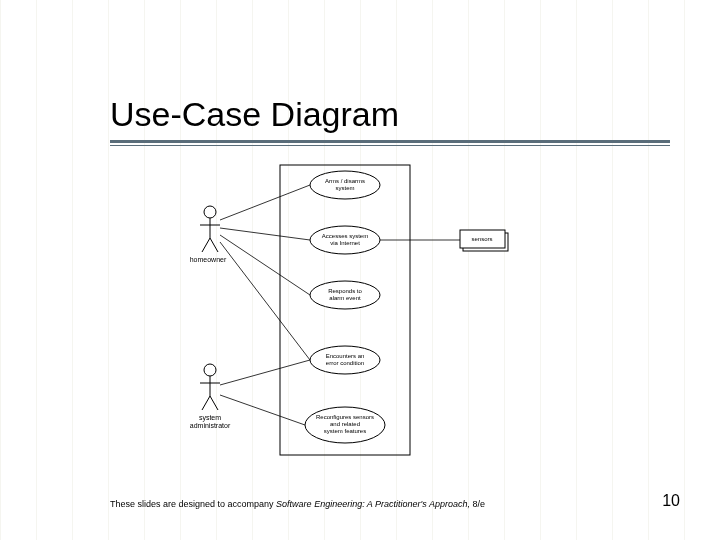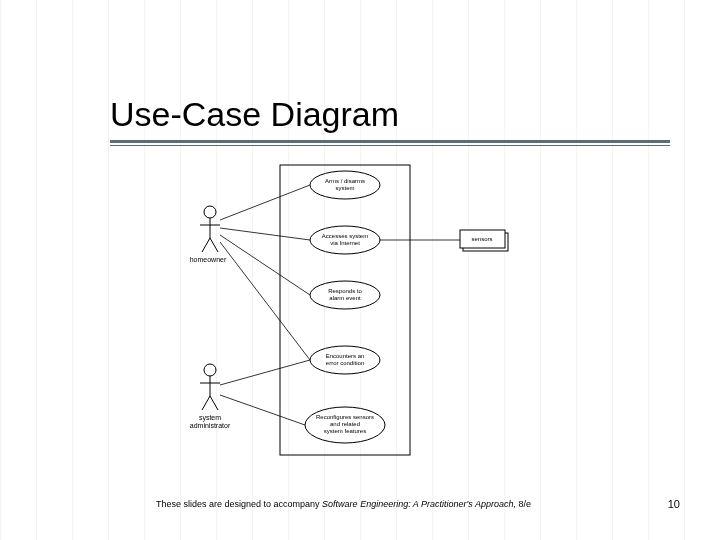--- a/index.html
+++ b/index.html
@@ -71,28 +71,27 @@
     stroke-width: 1;
   }
   .footer {
     position: absolute;
     bottom: 30px;
     left: 110px;
     width: 430px;
     font-size: 9px;
     color: #000;
     line-height: 1.25;
-    margin-left: 46px;
   }
   .footer .italic { font-style: italic; }
   .page-num {
     position: absolute;
     bottom: 30px;
     right: 40px;
-    font-size: 11px;
+    font-size: 16px;
     color: #000;
   }
 </style>
 </head>
 <body>
 
 <div class="slide">
 
   <div class="title-area">
     <div class="title-text">Use-Case Diagram</div>

